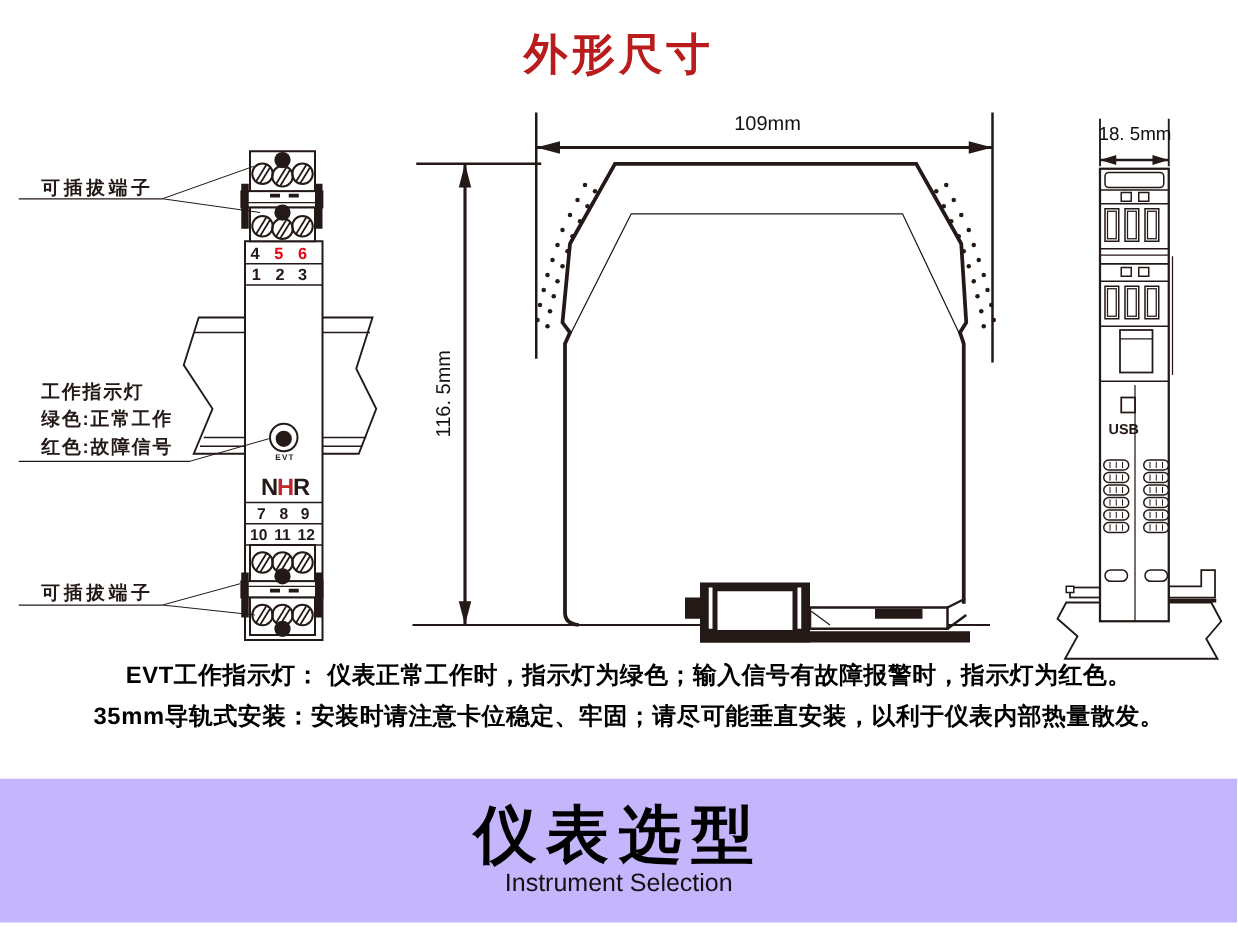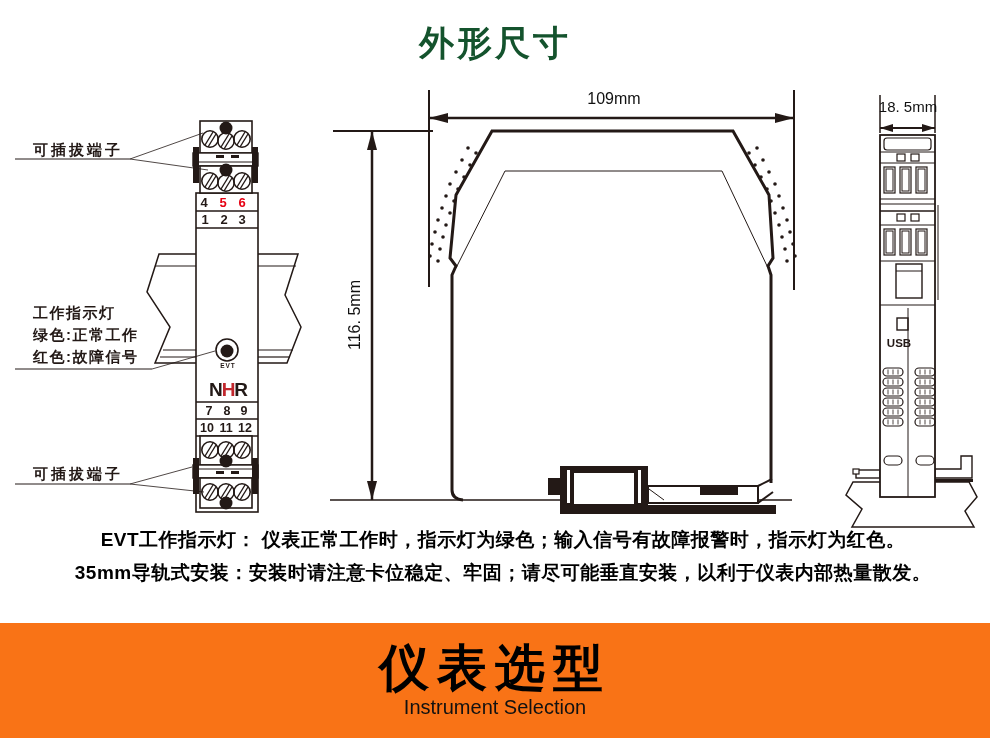--- a/index.html
+++ b/index.html
@@ -1,34 +1,34 @@
 <!DOCTYPE html>
 <html><head>
 <meta charset="utf-8">
 <style>
   html,body{margin:0;padding:0;background:#fff;}
   .canvas{position:relative;width:990px;height:752px;background:#fff;overflow:hidden;
           font-family:"Liberation Sans","DejaVu Sans",sans-serif;color:#231916;}
   .page-title{position:absolute;top:20px;left:0;width:100%;text-align:center;
-              font-size:35px;font-weight:bold;letter-spacing:3px;color:#14532d;}
+              font-size:35px;font-weight:bold;letter-spacing:3px;color:#b91c1c;}
   svg{position:absolute;top:0;left:0;}
   svg text{font-family:"Liberation Sans","DejaVu Sans",sans-serif;fill:#231916;}
   .cn-label{font-size:15px;font-weight:bold;letter-spacing:3px;}
   .cn-label2{font-size:15px;font-weight:bold;letter-spacing:1.5px;}
   .dim-label{font-size:16px;font-weight:normal;fill:#111;}
   .num{font-size:13px;font-weight:bold;}
   .num-sm{font-size:12.5px;font-weight:bold;}
   .t-red{fill:#e60012;}
   .evt-t{font-size:6.5px;letter-spacing:1px;font-weight:bold;}
   .usb-t{font-size:11.5px;font-weight:bold;}
   .logo-t{font-size:19px;font-weight:bold;letter-spacing:-1px;}
   .ln{stroke:#231916;fill:none;}
   .notes{position:absolute;left:38px;width:930px;}
   .note-line{font-size:19px;font-weight:600;letter-spacing:0.5px;color:#000;white-space:nowrap;text-align:center;}
-  .banner{position:absolute;left:0;top:623px;width:990px;height:115px;background:#f97316;
+  .banner{position:absolute;left:0;top:623px;width:990px;height:115px;background:#c4b5fd;
           display:flex;flex-direction:column;align-items:center;justify-content:center;}
   .banner-title{font-size:50px;font-weight:bold;letter-spacing:8px;color:#000;line-height:1.05;}
   .banner-subtitle{font-size:20px;color:#111;margin-top:2px;}
 </style>
 </head>
 <body>
 
 <div class="canvas">
 
   <div class="page-title">外形尺寸</div>

